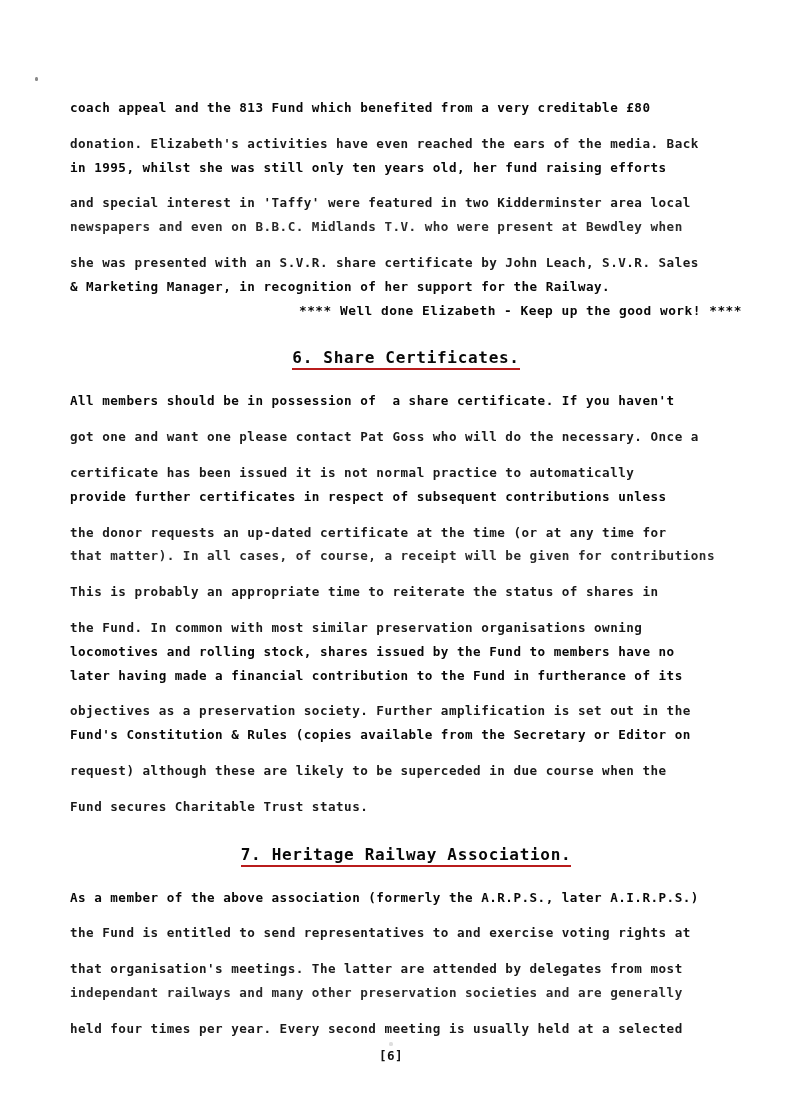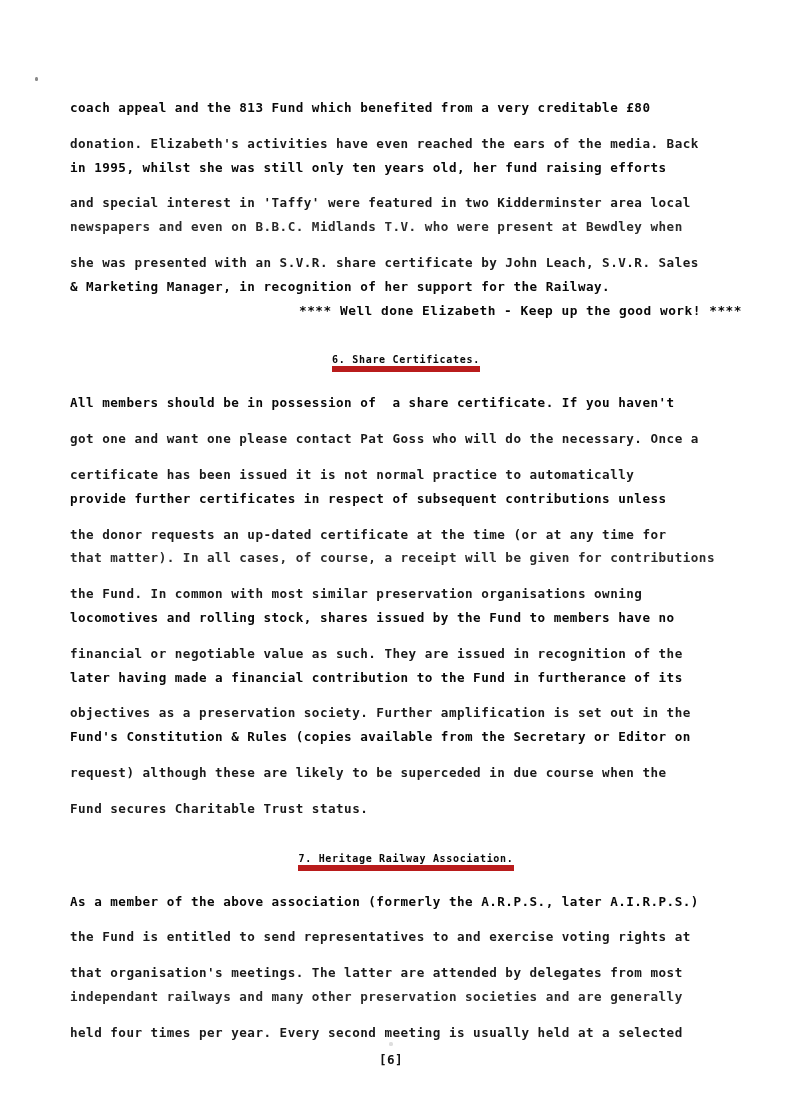--- a/index.html
+++ b/index.html
@@ -69,25 +69,25 @@
     font-size: 12.8px;
     letter-spacing: 0.5px;
     padding-left: 44px;
   }
   .heading-block {
     text-align: center;
   }
   .heading {
     display: inline-block;
     font-family: "DejaVu Sans Mono", monospace;
-    font-size: 10px;
+    font-size: 16px;
     font-weight: 700;
     letter-spacing: 0.7px;
     color: #080808;
-    border-bottom: 6px solid #b91c1c;
+    border-bottom: 2px solid #b91c1c;
     padding-bottom: 1px;
     white-space: pre;
   }
   .gap-md { height: 19px; }
   .gap-lg { height: 26px; }
 
   .pagenum {
     text-align: center;
     font-family: "DejaVu Sans Mono", monospace;
     font-size: 12.6px;
@@ -128,23 +128,23 @@
 
     <div class="gap-md"></div>
 
     <div>
       <div class="line ink-dark">All members should be in possession of  a share certificate. If you haven't</div>
       <div class="line ink-mid">got one and want one please contact Pat Goss who will do the necessary. Once a</div>
       <div class="line ink-mid">certificate has been issued it is not normal practice to automatically</div>
       <div class="line ink-dark">provide further certificates in respect of subsequent contributions unless</div>
       <div class="line ink-mid">the donor requests an up-dated certificate at the time (or at any time for</div>
       <div class="line ink-light">that matter). In all cases, of course, a receipt will be given for contributions</div>
+      <div class="line ink-mid">This is probably an appropriate time to reiterate the status of shares in</div>
       <div class="line ink-mid">the Fund. In common with most similar preservation organisations owning</div>
       <div class="line ink-dark">locomotives and rolling stock, shares issued by the Fund to members have no</div>
-      <div class="line ink-mid">financial or negotiable value as such. They are issued in recognition of the</div>
       <div class="line ink-dark">later having made a financial contribution to the Fund in furtherance of its</div>
       <div class="line ink-mid">objectives as a preservation society. Further amplification is set out in the</div>
       <div class="line ink-dark">Fund's Constitution &amp; Rules (copies available from the Secretary or Editor on</div>
       <div class="line ink-mid">request) although these are likely to be superceded in due course when the</div>
       <div class="line ink-mid">Fund secures Charitable Trust status.</div>
     </div>
 
     <div class="gap-lg"></div>
 
     <div class="heading-block">

